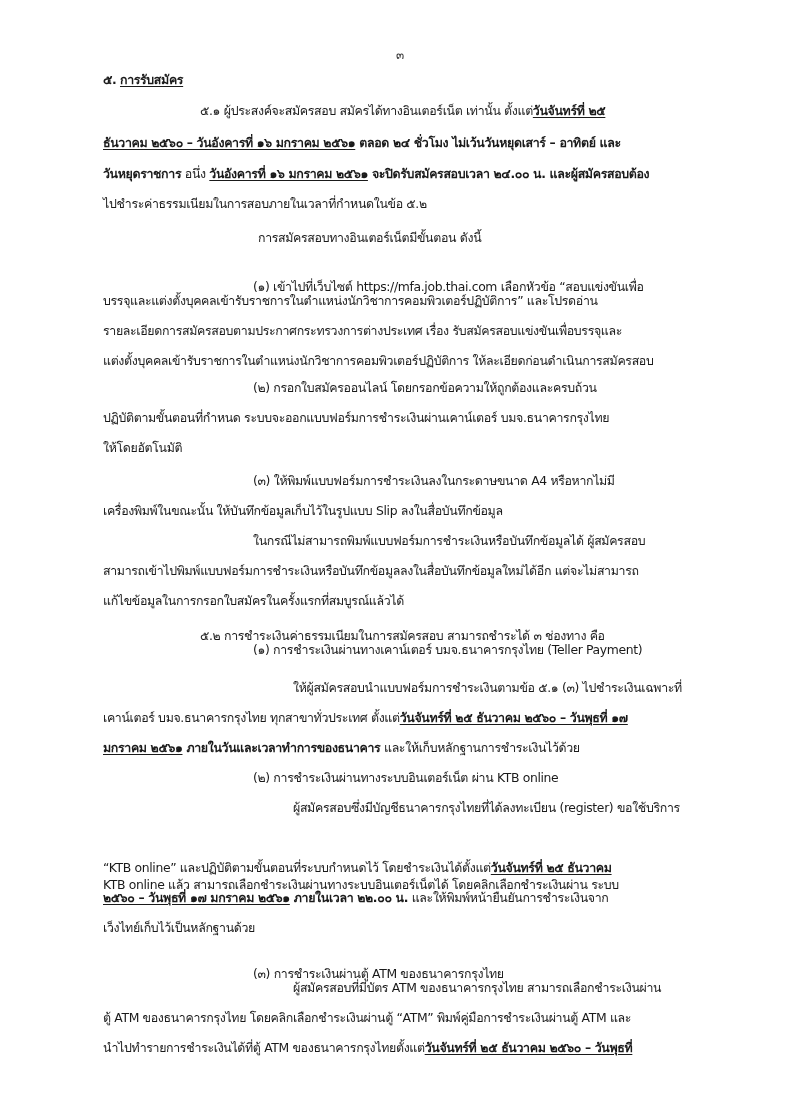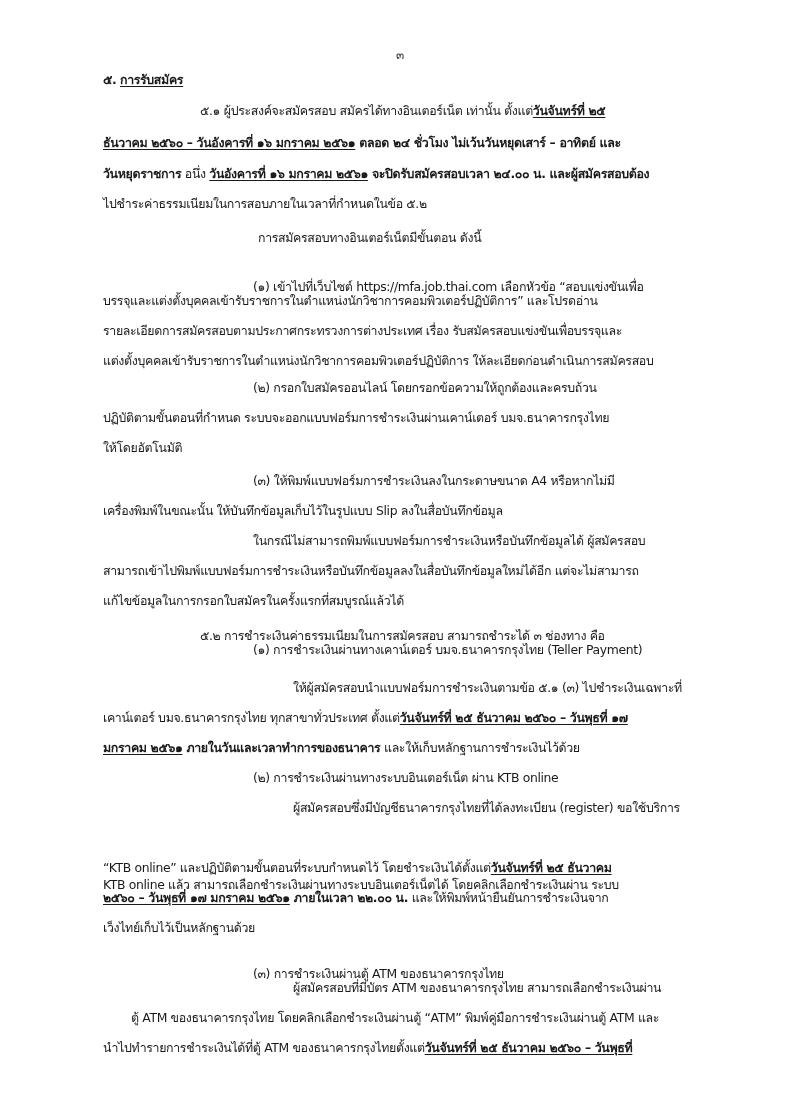--- a/index.html
+++ b/index.html
@@ -53,17 +53,17 @@
       <div class="line" style="top: 620px; left: 0px;"><span>เคาน์เตอร์ บมจ.ธนาคารกรุงไทย ทุกสาขาทั่วประเทศ ตั้งแต่</span><span class="b u">วันจันทร์ที่ ๒๕ ธันวาคม ๒๕๖๐ – วันพุธที่ ๑๗</span></div>
       <div class="line" style="top: 650px; left: 0px;"><span class="b u">มกราคม ๒๕๖๑</span><span class="b"> ภายในวันและเวลาทำการของธนาคาร</span><span> และให้เก็บหลักฐานการชำระเงินไว้ด้วย</span></div>
       <div class="line" style="top: 680px; left: 150px;"><span>(๒)  การชำระเงินผ่านทางระบบอินเตอร์เน็ต ผ่าน KTB online</span></div>
       <div class="line" style="top: 710px; left: 190px;"><span>ผู้สมัครสอบซึ่งมีบัญชีธนาคารกรุงไทยที่ได้ลงทะเบียน (register) ขอใช้บริการ</span></div>
       <div class="line" style="top: 740px; left: 0px; margin-top: 47px;"><span>KTB online แล้ว สามารถเลือกชำระเงินผ่านทางระบบอินเตอร์เน็ตได้ โดยคลิกเลือกชำระเงินผ่าน ระบบ</span></div>
       <div class="line" style="top: 770px; left: 0px;"><span>“KTB online” และปฏิบัติตามขั้นตอนที่ระบบกำหนดไว้ โดยชำระเงินได้ตั้งแต่</span><span class="b u">วันจันทร์ที่ ๒๕ ธันวาคม</span></div>
       <div class="line" style="top: 800px; left: 0px;"><span class="b u">๒๕๖๐ – วันพุธที่ ๑๗ มกราคม ๒๕๖๑</span><span class="b"> ภายในเวลา ๒๒.๐๐ น.</span><span> และให้พิมพ์หน้ายืนยันการชำระเงินจาก</span></div>
       <div class="line" style="top: 830px; left: 0px;"><span>เว็งไทย์เก็บไว้เป็นหลักฐานด้วย</span></div>
       <div class="line" style="top: 860px; left: 150px; margin-top: 16px;"><span>(๓)  การชำระเงินผ่านตู้ ATM ของธนาคารกรุงไทย</span></div>
       <div class="line" style="top: 890px; left: 190px;"><span>ผู้สมัครสอบที่มีบัตร ATM ของธนาคารกรุงไทย สามารถเลือกชำระเงินผ่าน</span></div>
-      <div class="line" style="top: 920px; left: 0px; margin-left: 28px;"><span>ตู้ ATM ของธนาคารกรุงไทย โดยคลิกเลือกชำระเงินผ่านตู้ “ATM” พิมพ์คู่มือการชำระเงินผ่านตู้ ATM และ</span></div>
+      <div class="line" style="top: 920px; left: 0px;"><span>ตู้ ATM ของธนาคารกรุงไทย โดยคลิกเลือกชำระเงินผ่านตู้ “ATM” พิมพ์คู่มือการชำระเงินผ่านตู้ ATM และ</span></div>
       <div class="line" style="top: 950px; left: 0px;"><span>นำไปทำรายการชำระเงินได้ที่ตู้  ATM ของธนาคารกรุงไทยตั้งแต่</span><span class="b u">วันจันทร์ที่ ๒๕ ธันวาคม ๒๕๖๐ – วันพุธที่</span></div>
       <div class="line" style="top: 1036px; left: 0px;"><span class="b u">๑๗ มกราคม ๒๕๖๑</span><span> ภายในเวลา ๒๒.๐๐ น. และให้เก็บ Slip ไว้เป็นหลักฐานด้วย</span></div>
     </div>
 </div>
 
 </body></html>

